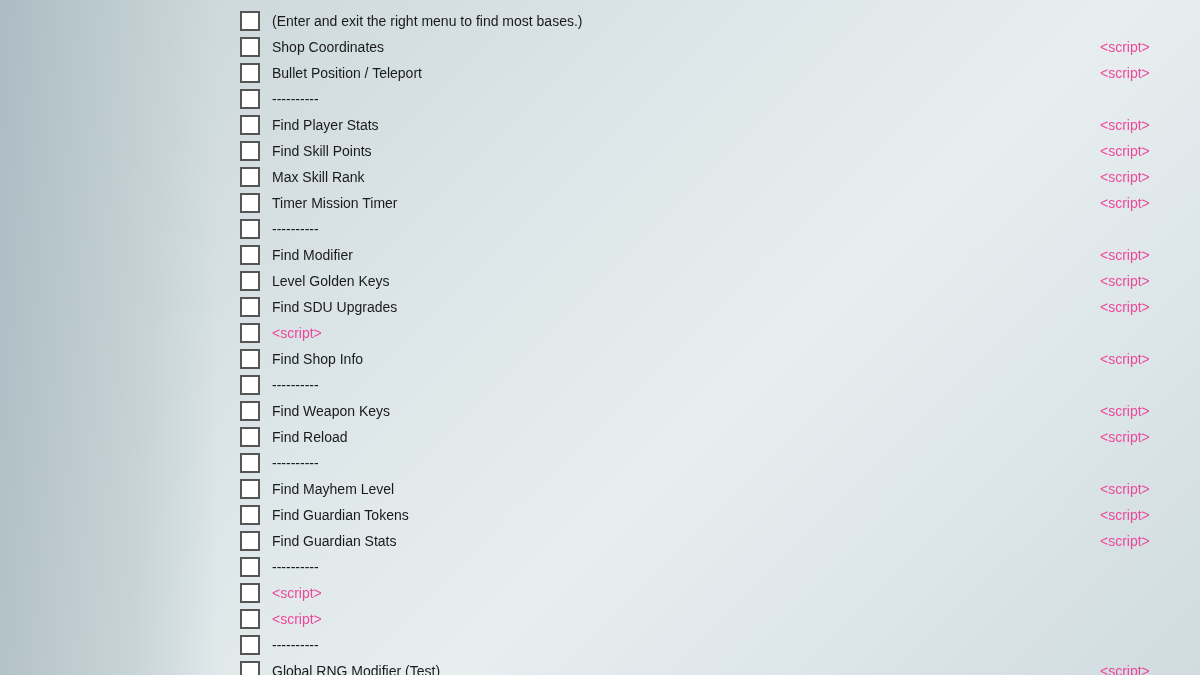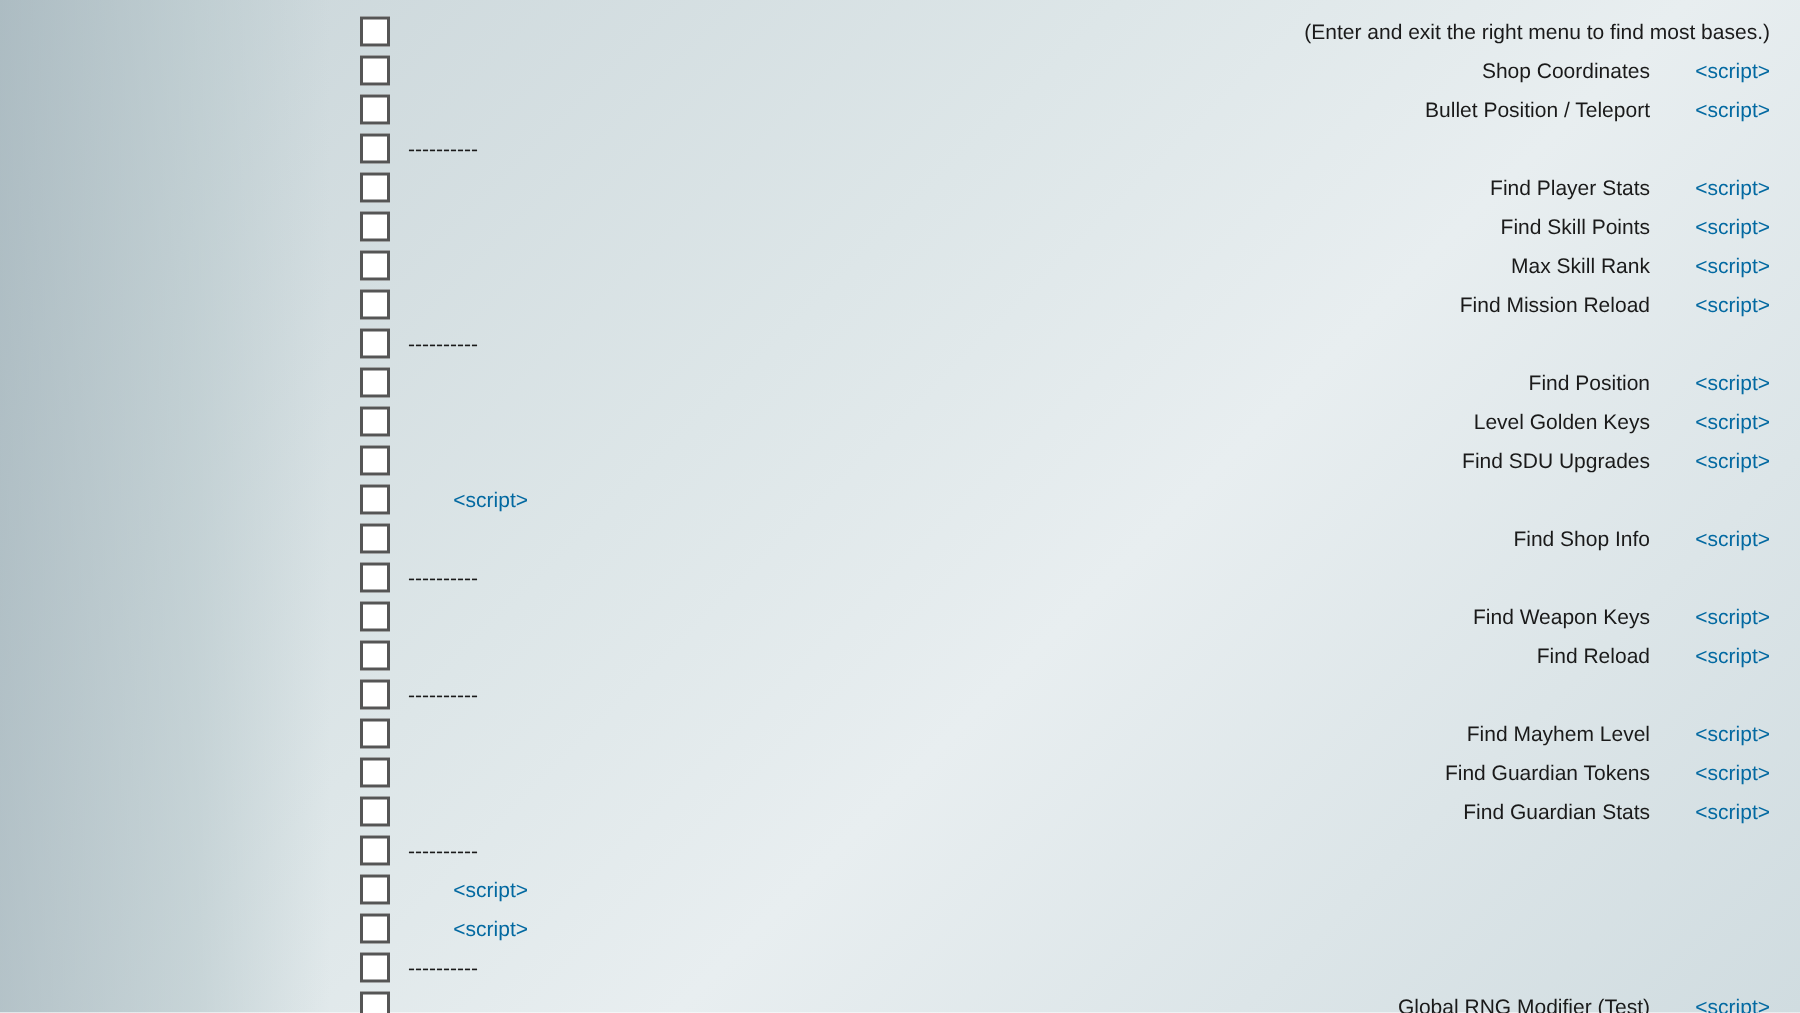--- a/index.html
+++ b/index.html
@@ -42,27 +42,25 @@
       border: 2px solid #555;
       background: white;
       flex-shrink: 0;
       margin-right: 12px;
       cursor: pointer;
     }
     .item-label {
       flex: 1;
       color: #1a1a1a;
       font-size: 14px;
-      text-align: right;
     }
     .item-script {
-      color: #0369a1;
+      color: #ec4899;
       font-size: 14px;
       min-width: 80px;
-      text-align: right;
     }
     .separator {
       display: flex;
       align-items: center;
       padding: 3px 0;
       min-height: 26px;
     }
     .separator .checkbox {
       
     }
@@ -107,30 +105,30 @@
       <span class="item-label">Find Skill Points</span>
       <span class="item-script">&lt;script&gt;</span>
     </div>
     <div class="list-item">
       <div class="checkbox"></div>
       <span class="item-label">Max Skill Rank</span>
       <span class="item-script">&lt;script&gt;</span>
     </div>
     <div class="list-item">
       <div class="checkbox"></div>
-      <span class="item-label">Find Mission Reload</span>
-      <span class="item-script">&lt;script&gt;</span>
-    </div>
-    <div class="separator">
-      <div class="checkbox"></div>
-      <span class="separator-text">----------</span>
-    </div>
-    <div class="list-item">
-      <div class="checkbox"></div>
-      <span class="item-label">Find Position</span>
+      <span class="item-label">Timer Mission Timer</span>
+      <span class="item-script">&lt;script&gt;</span>
+    </div>
+    <div class="separator">
+      <div class="checkbox"></div>
+      <span class="separator-text">----------</span>
+    </div>
+    <div class="list-item">
+      <div class="checkbox"></div>
+      <span class="item-label">Find Modifier</span>
       <span class="item-script">&lt;script&gt;</span>
     </div>
     <div class="list-item">
       <div class="checkbox"></div>
       <span class="item-label">Level Golden Keys</span>
       <span class="item-script">&lt;script&gt;</span>
     </div>
     <div class="list-item">
       <div class="checkbox"></div>
       <span class="item-label">Find SDU Upgrades</span>

